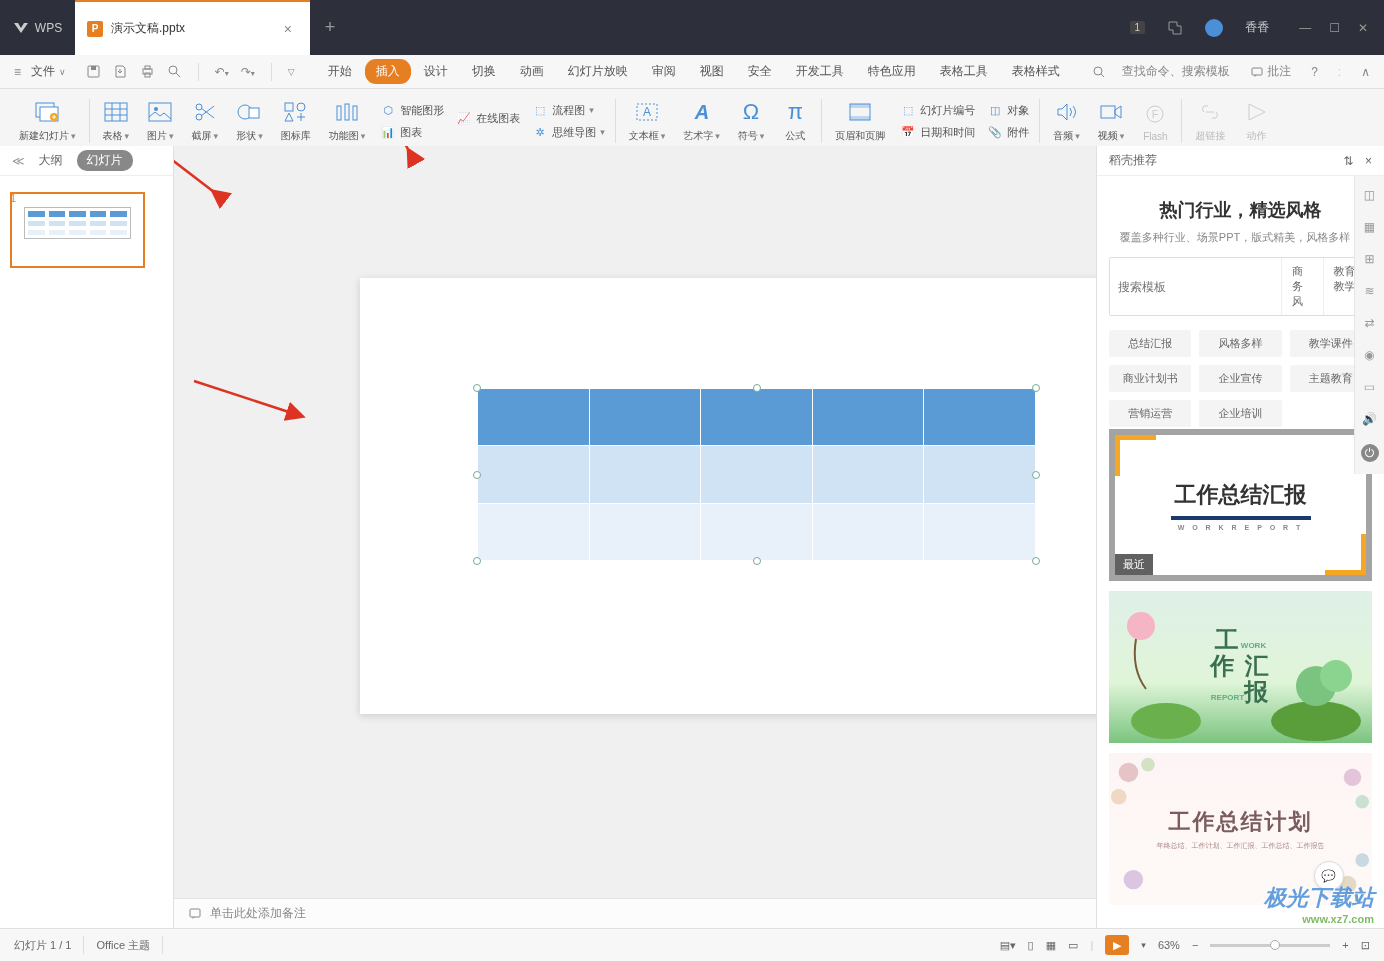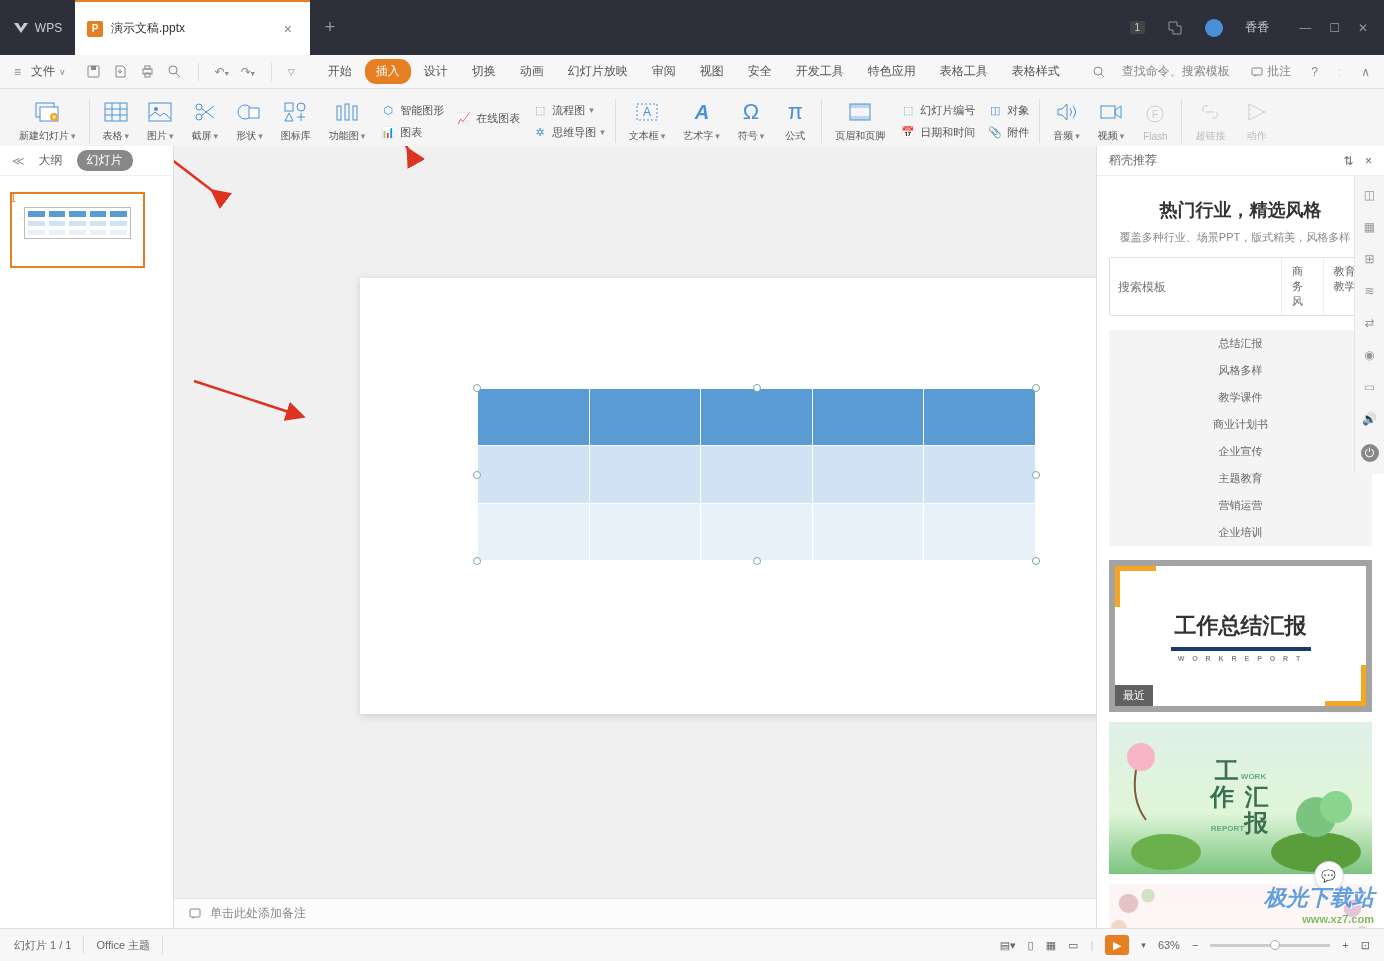--- a/index.html
+++ b/index.html
@@ -78,21 +78,21 @@
 
 
 .right-panel { width: 288px; background: #fff; border-left: 1px solid #e0e0e0; display: flex; flex-direction: column; }
 .right-header { height: 30px; display: flex; align-items: center; justify-content: space-between; padding: 0 12px; border-bottom: 1px solid #eee; color: #666; }
 .right-content { flex: 1; overflow: hidden; padding: 10px 12px; }
 .promo-title { font-size: 18px; font-weight: bold; text-align: center; margin: 12px 0 8px; color: #333; }
 .promo-sub { font-size: 11px; text-align: center; color: #888; margin-bottom: 12px; }
 .search-row { display: flex; border: 1px solid #ddd; border-radius: 2px; margin-bottom: 14px; }
 .search-row input { flex: 1; border: none; padding: 6px 8px; font-size: 12px; outline: none; }
 .search-row .sbtn { padding: 6px 10px; border-left: 1px solid #eee; color: #666; font-size: 11px; }
-.tag-grid { display: grid; grid-template-columns: 1fr; margin-bottom: 14px; }
+.tag-grid { display: grid; grid-template-columns: 1fr 1fr 1fr; gap: 8px; margin-bottom: 2px; }
 .tag { background: #f4f4f4; padding: 6px 0; text-align: center; font-size: 11px; color: #666; border-radius: 2px; }
 .template-card { width: 100%; height: 152px; margin-bottom: 10px; position: relative; display: flex; align-items: center; justify-content: center; font-size: 22px; font-weight: bold; }
 .tc1 { background: #fff; border: 6px solid #a3a3a3; position: relative; }
 .tc1::before { content: ""; position: absolute; left: 0; top: 0; width: 36px; height: 36px; border-left: 5px solid #f5a623; border-top: 5px solid #f5a623; }
 .tc1::after { content: ""; position: absolute; right: 0; bottom: 0; width: 36px; height: 36px; border-right: 5px solid #f5a623; border-bottom: 5px solid #f5a623; }
 .tc1-inner { text-align: center; }
 .tc1-inner .underline { width: 140px; height: 4px; background: #1a3a6e; margin: 6px auto 0; }
 .tc1-inner .letters { font-size: 7px; letter-spacing: 3px; color: #888; margin-top: 4px; }
 .recent-badge { position: absolute; left: 0; bottom: 0; background: rgba(80,80,80,0.9); color: #fff; padding: 3px 8px; font-size: 11px; font-weight: normal; }
 .tc2 { background: linear-gradient(to bottom, #fdf5f5, #fef9f6); position: relative; overflow: hidden; }

